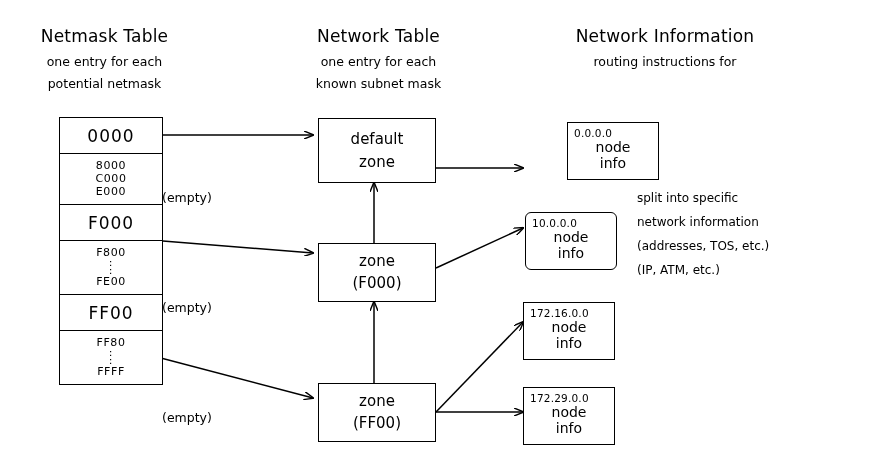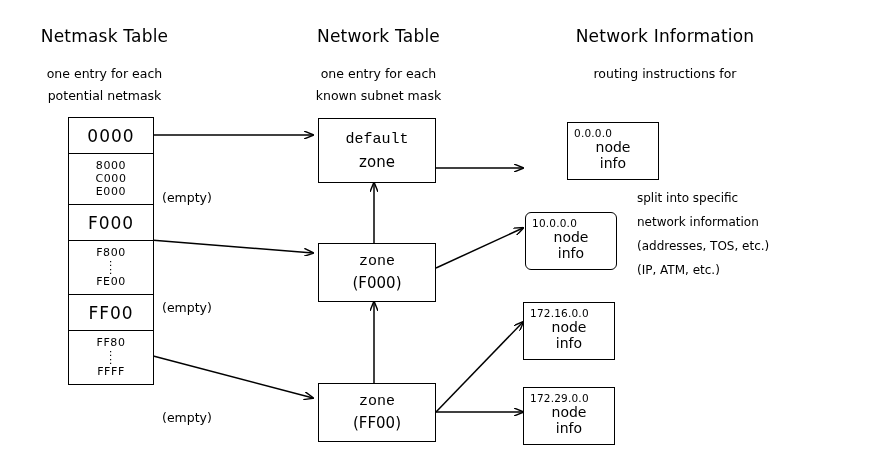--- a/index.html
+++ b/index.html
@@ -30,34 +30,34 @@
   
   .col-head {
     position: absolute;
     text-align: center;
     line-height: 1.0;
   }
   .col-head .title {
     font-size: 17px;
     letter-spacing: 0.2px;
     white-space: nowrap;
-    margin-bottom: 23px;
+    margin-bottom: 11px;
   }
   .col-head .sub {
     font-size: 12.5px;
     white-space: nowrap;
     margin-bottom: 9px;
   }
 
   
   .nm-table {
     position: absolute;
-    left: 68px;
+    left: 59px;
     top: 117px;
-    width: 86px;
+    width: 104px;
     border: 1.6px solid #000;
     box-sizing: border-box;
     background: #fff;
   }
   .nm-cell {
     box-sizing: border-box;
     border-bottom: 1.6px solid #000;
     text-align: center;
     background: #fff;
   }
@@ -89,21 +89,21 @@
   
   .zone-box {
     position: absolute;
     box-sizing: border-box;
     border: 1.8px solid #000;
     background: #fff;
     text-align: center;
     font-size: 15px;
     line-height: 1.0;
   }
-  .zone-box .l1 { position: absolute; left: 0; right: 0; font-family: Liberation Mono, monospace; }
+  .zone-box .l1 { position: absolute; left: 0; right: 0; }
   .zone-box .l2 { position: absolute; left: 0; right: 0; }
 
   
   .info-box {
     position: absolute;
     box-sizing: border-box;
     border: 1.6px solid #000;
     background: #fff;
     width: 92px;
     height: 58px;

